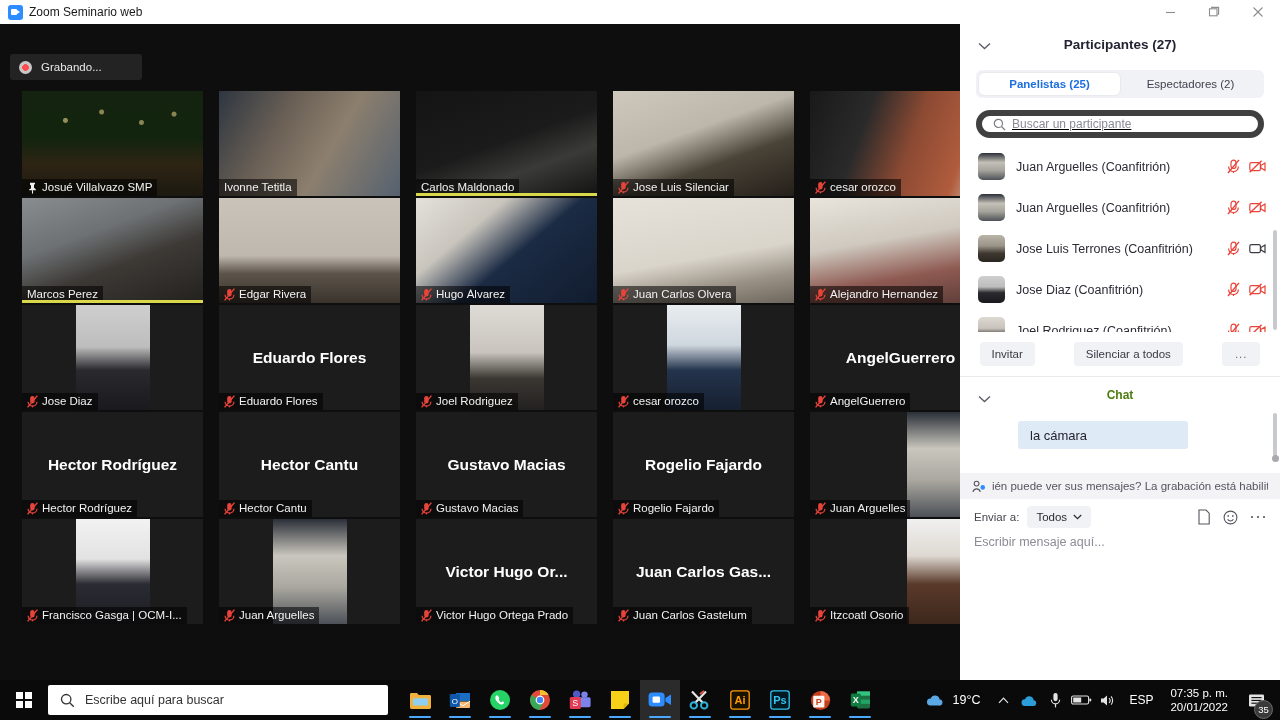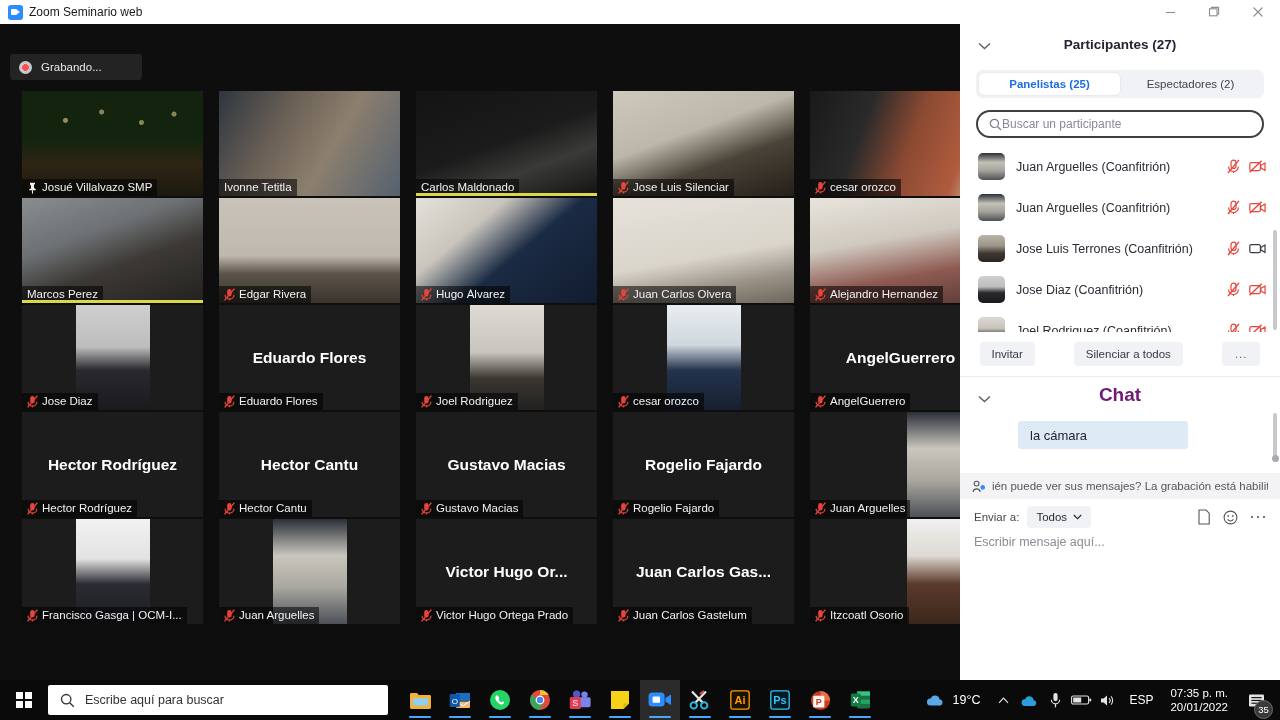--- a/index.html
+++ b/index.html
@@ -118,22 +118,22 @@
   .tabs{
     margin:6px 16px 0 16px;height:28px;background:#f1f2f5;border-radius:6px;
     display:flex;padding:3px;box-sizing:border-box;text-align:center;
   }
   .tab{
     flex:1;display:flex;align-items:center;justify-content:center;font-size:11.5px;
     border-radius:5px;color:#41414f;
   }
   .tab.sel{background:#fff;color:#1d6fe0;font-weight:bold;box-shadow:0 0 2px rgba(0,0,0,.12);}
   .searchbox{
-    margin:12px 16px 0 16px;height:28px;border:2px solid #404040;border-radius:14px;
-    display:flex;align-items:center;gap:0;padding:0 11px;box-sizing:border-box;
+    margin:12px 16px 0 16px;height:28px;border:6px solid #404040;border-radius:14px;
+    display:flex;align-items:center;gap:6px;padding:0 11px;box-sizing:border-box;text-decoration:underline;
   }
   .searchbox .ph{font-size:12px;color:#8a8a95;}
   .plist{margin-top:8px;height:186px;overflow:hidden;position:relative;}
   .prow{height:41px;display:flex;align-items:center;padding:0 14px 0 18px;box-sizing:border-box;gap:11px;}
   .avatar{width:27px;height:27px;border-radius:5px;flex:none;}
   .av2{background:linear-gradient(180deg,#ddd9d3 0%,#c7c2ba 42%,#3a3732 70%,#232120 100%);}
   .av3{background:linear-gradient(180deg,#cfcfcf 0%,#bdbdbd 40%,#2a2a2e 62%,#1a1a1e 100%);}
   .av4{background:linear-gradient(180deg,#b9b3a8 0%,#9b9489 40%,#3e3830 68%,#2a251f 100%);}
   .av5{background:linear-gradient(180deg,#2a2f38 0%,#c3c0b7 35%,#a5a39b 65%,#4d5158 100%);}
   .av6{background:linear-gradient(180deg,#2a2f38 0%,#c3c0b7 35%,#a5a39b 65%,#4d5158 100%);}
@@ -145,21 +145,21 @@
   .pbtns{
     height:44px;display:flex;align-items:center;justify-content:space-around;
     border-bottom:1px solid #e9e9ee;
   }
   .pbtn{
     background:#f1f2f5;border-radius:4px;height:24px;display:flex;align-items:center;
     justify-content:center;padding:0 12px;font-size:11.5px;color:#3a3a45;
   }
   .pbtn.dots{padding:0 13px;letter-spacing:1px;color:#6a6a75;}
   .chat-head{height:36px;display:flex;align-items:center;position:relative;}
-  .chat-title{width:100%;text-align:center;font-size:19px;font-weight:bold;color:#701a75;}
+  .chat-title{width:100%;text-align:center;font-size:12px;font-weight:bold;color:#4d7c0f;}
   .chat-body{position:relative;height:60px;}
   .bubble{
     position:absolute;left:58px;top:8px;width:170px;height:28px;background:#dfeaf7;
     border-radius:3px;display:flex;align-items:center;padding-left:12px;box-sizing:border-box;
     font-size:13px;color:#24242e;
   }
   .cscroll{position:absolute;right:3px;top:0px;width:4px;height:46px;border-radius:2px;background:#c8c9cd;}
   .cscroll-dot{position:absolute;right:1.5px;top:42px;width:7px;height:7px;border-radius:50%;background:#a9aab0;}
   .notice{
     height:26px;background:#f3f3f6;display:flex;align-items:center;gap:6px;padding:0 12px;

